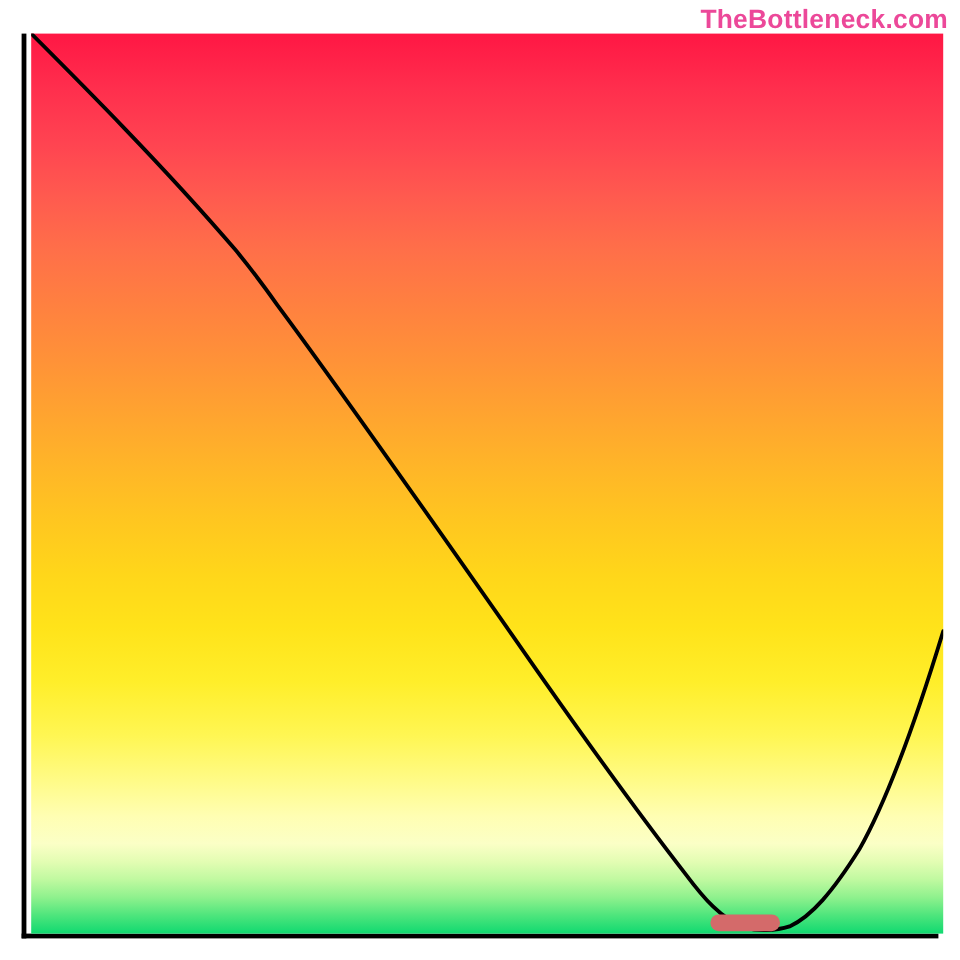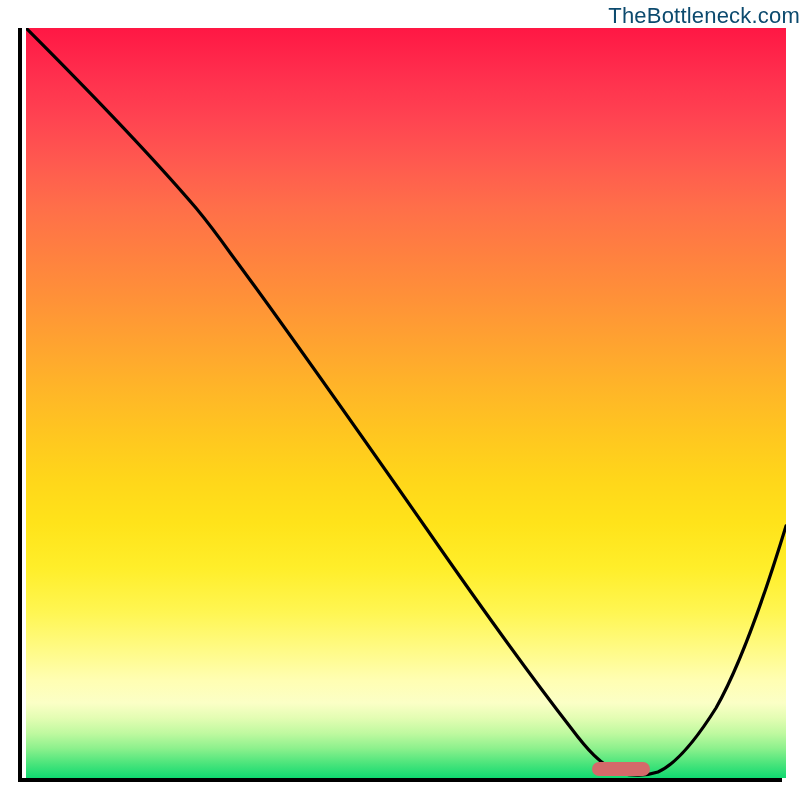--- a/index.html
+++ b/index.html
@@ -7,24 +7,24 @@
     width: 800px;
     height: 800px;
     background: #ffffff;
     font-family: Arial, Helvetica, sans-serif;
     position: relative;
     overflow: hidden;
   }
   .watermark {
     position: absolute;
     top: 3px;
-    right: 0;
-    color: #0c4a6e;
+    right: 10px;
+    color: #ec4899;
     font-size: 22px;
-    font-weight: 400;
+    font-weight: 700;
     letter-spacing: 0.2px;
     z-index: 10;
   }
   .plot-frame {
     position: absolute;
     left: 18px;
     top: 28px;
     width: 764px;
     height: 754px;
     border-left: 4px solid #000;

